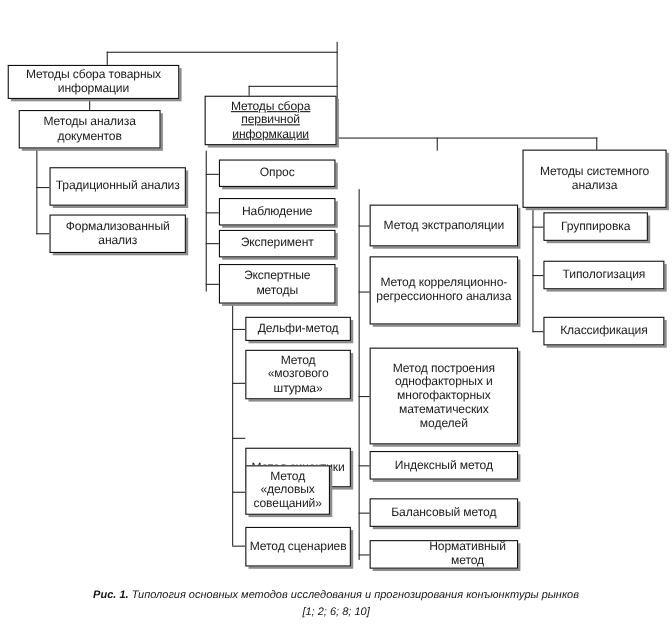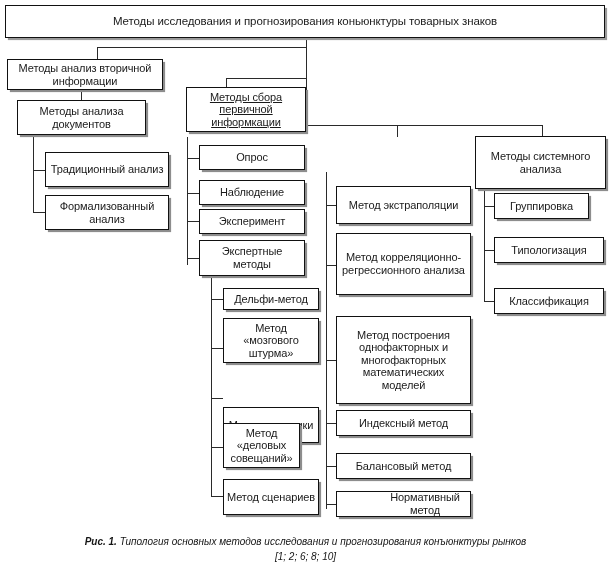--- a/index.html
+++ b/index.html
@@ -114,26 +114,23 @@
   <div class="ln h" style="left:326px; top:360px; width:11px;"></div>
   <div class="ln h" style="left:326px; top:423px; width:11px;"></div>
   <div class="ln h" style="left:326px; top:466px; width:11px;"></div>
   <div class="ln h" style="left:326px; top:504px; width:11px;"></div>
 
   <div class="ln v" style="left:484px; top:172px; height:130px;"></div>
   <div class="ln h" style="left:484px; top:206px; width:11px;"></div>
   <div class="ln h" style="left:484px; top:250px; width:11px;"></div>
   <div class="ln h" style="left:484px; top:301px; width:11px;"></div>
 
-  <div class="node title" style="left:5px; top:5px; width:600px; height:33px;">
-    <span class="txt">Методы исследования и прогнозирования коньюнктуры товарных знаков</span>
-  </div>
 
   <div class="node lvl2" style="left:7px; top:59px; width:156px; height:31px;">
-    <span class="txt">Методы анализ вторичной информации</span>
+    <span class="txt">Методы сбора товарных информации</span>
   </div>
 
   <div class="node" style="left:17px; top:100px; width:129px; height:35px;">
     <span class="txt">Методы анализа документов</span>
   </div>
 
   <div class="node" style="left:45px; top:152px; width:124px; height:35px;">
     <span class="txt">Традиционный анализ</span>
   </div>
 

